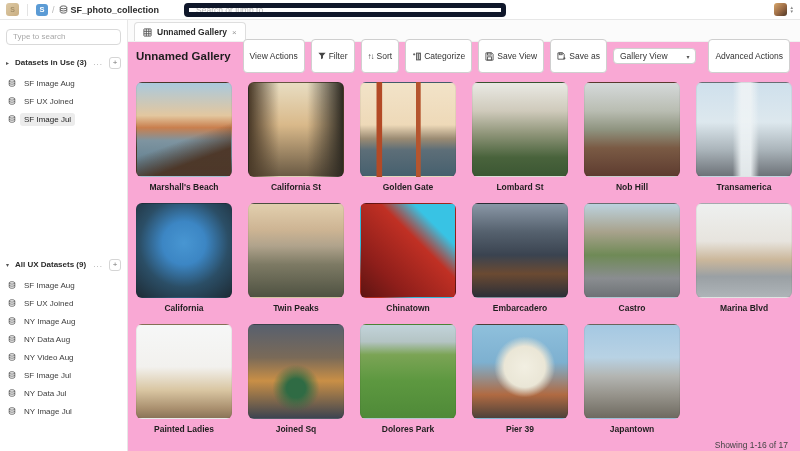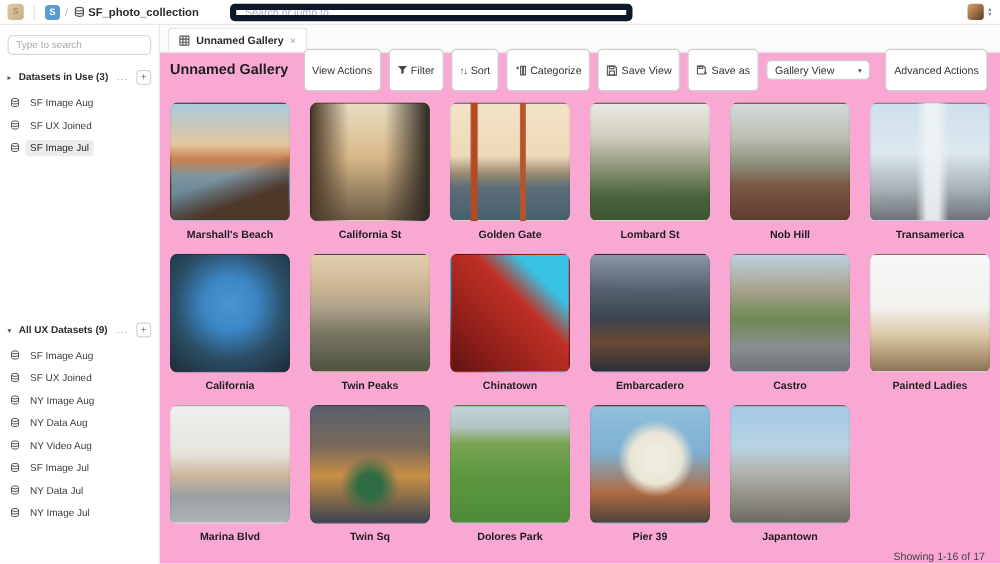--- a/index.html
+++ b/index.html
@@ -392,32 +392,32 @@
     <div class="thumb" style="background: linear-gradient(rgb(138, 151, 166) 0%, rgb(85, 97, 110) 30%, rgb(58, 67, 80) 55%, rgb(107, 74, 50) 75%, rgb(44, 47, 56) 100%);"></div>
     <div class="card-label">Embarcadero</div>
   </div>
 
   <div class="card">
     <div class="thumb" style="background: linear-gradient(rgb(188, 210, 222) 0%, rgb(168, 162, 140) 30%, rgb(111, 138, 86) 55%, rgb(138, 141, 144) 80%, rgb(110, 114, 118) 100%);"></div>
     <div class="card-label">Castro</div>
   </div>
 
   <div class="card">
+    <div class="thumb" style="background: linear-gradient(rgb(238, 240, 239) 0%, rgb(231, 228, 222) 40%, rgb(203, 183, 155) 60%, rgb(154, 160, 164) 78%, rgb(174, 180, 184) 100%);"></div>
+    <div class="card-label">Marina Blvd</div>
+  </div>
+
+  <div class="card">
     <div class="thumb" style="background: linear-gradient(rgb(246, 247, 247) 0%, rgb(242, 241, 238) 45%, rgb(217, 198, 162) 70%, rgb(169, 143, 110) 90%, rgb(138, 116, 88) 100%);"></div>
     <div class="card-label">Painted Ladies</div>
   </div>
 
   <div class="card">
-    <div class="thumb" style="background: linear-gradient(rgb(238, 240, 239) 0%, rgb(231, 228, 222) 40%, rgb(203, 183, 155) 60%, rgb(154, 160, 164) 78%, rgb(174, 180, 184) 100%);"></div>
-    <div class="card-label">Marina Blvd</div>
-  </div>
-
-  <div class="card">
     <div class="thumb" style="background: radial-gradient(circle at 50% 68%, rgb(47, 107, 68) 0%, rgb(47, 107, 68) 12%, rgba(0, 0, 0, 0) 30%), linear-gradient(rgb(88, 96, 110) 0%, rgb(122, 106, 88) 35%, rgb(201, 143, 70) 60%, rgb(62, 68, 80) 100%);"></div>
-    <div class="card-label">Twin Sq</div>
+    <div class="card-label">Joined Sq</div>
   </div>
 
   <div class="card">
     <div class="thumb" style="background: linear-gradient(rgb(194, 211, 218) 0%, rgb(180, 196, 196) 18%, rgb(123, 164, 85) 32%, rgb(93, 152, 64) 60%, rgb(79, 138, 56) 100%);"></div>
     <div class="card-label">Dolores Park</div>
   </div>
 
   <div class="card">
     <div class="thumb" style="background: radial-gradient(circle at 55% 45%, rgb(242, 239, 226) 0%, rgb(234, 230, 214) 28%, rgba(0, 0, 0, 0) 42%), linear-gradient(rgb(143, 192, 220) 0%, rgb(125, 176, 208) 40%, rgb(176, 106, 66) 75%, rgb(78, 66, 58) 100%);"></div>
     <div class="card-label">Pier 39</div>

